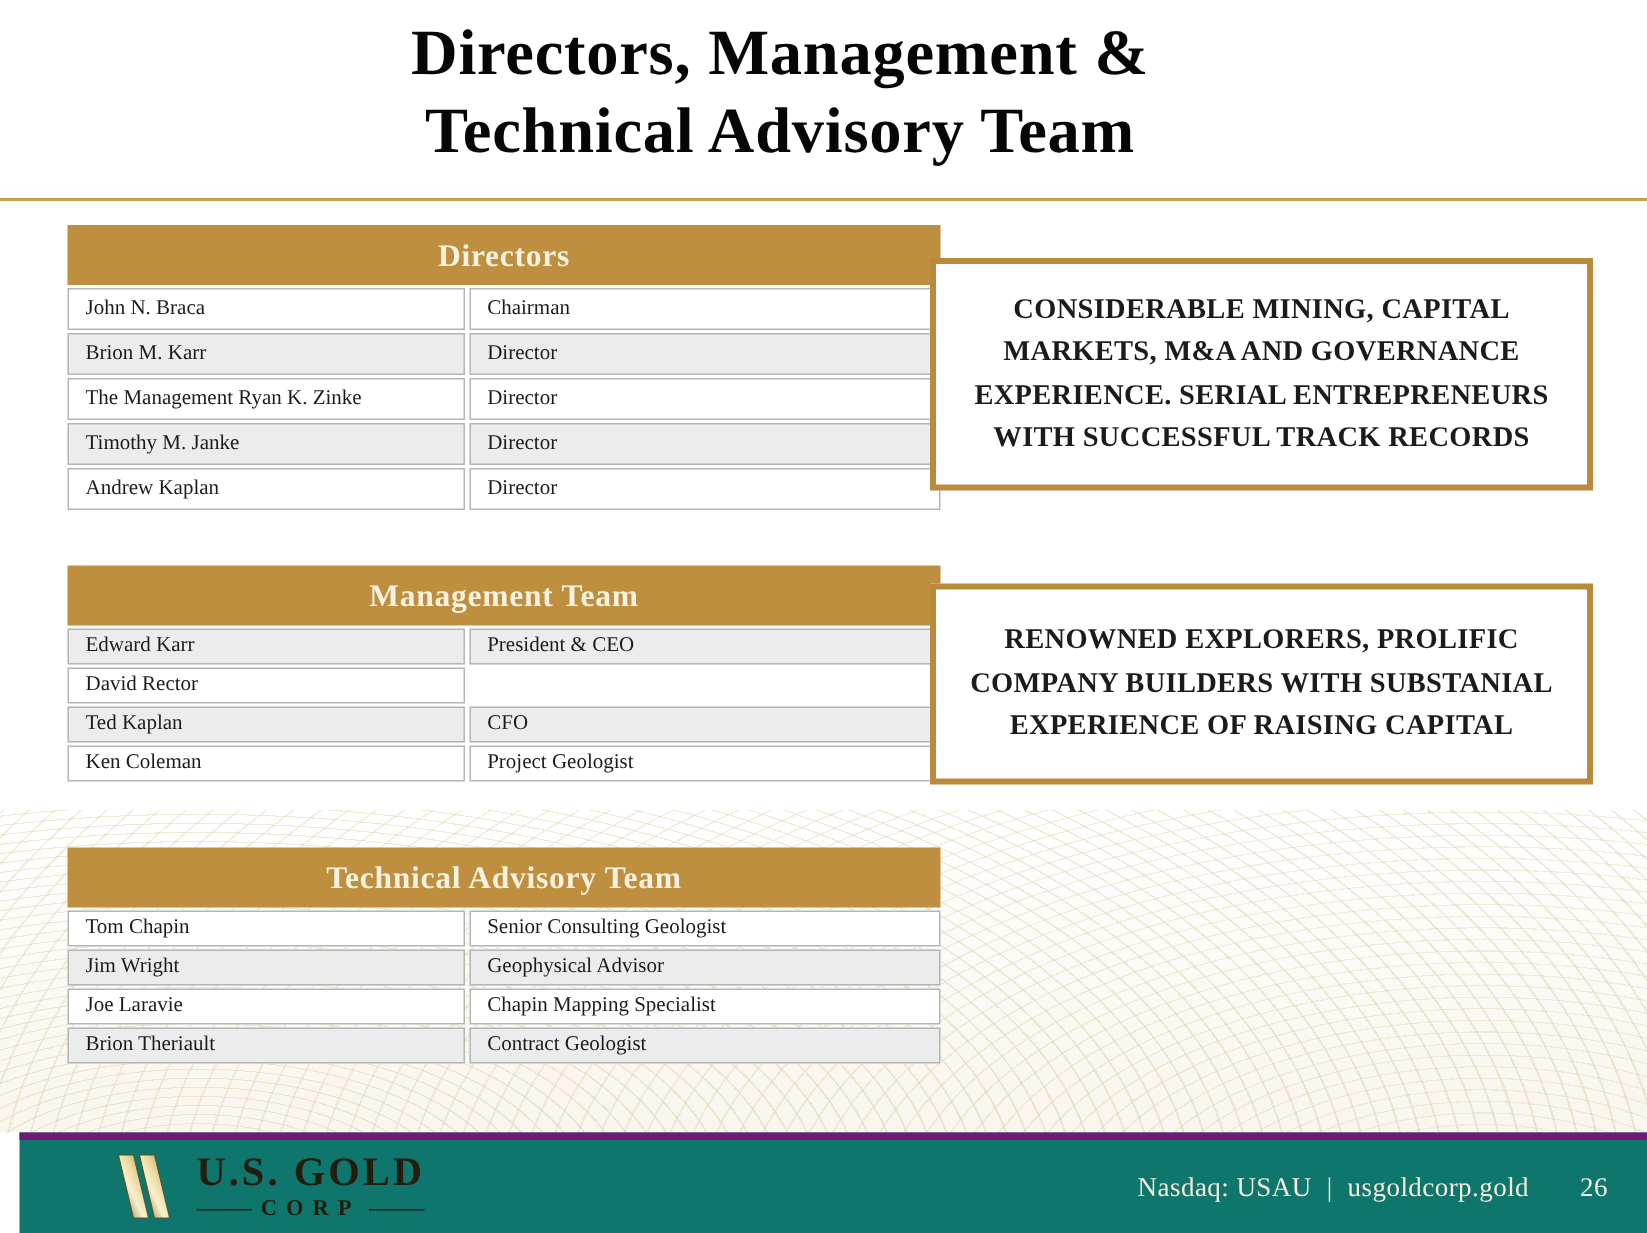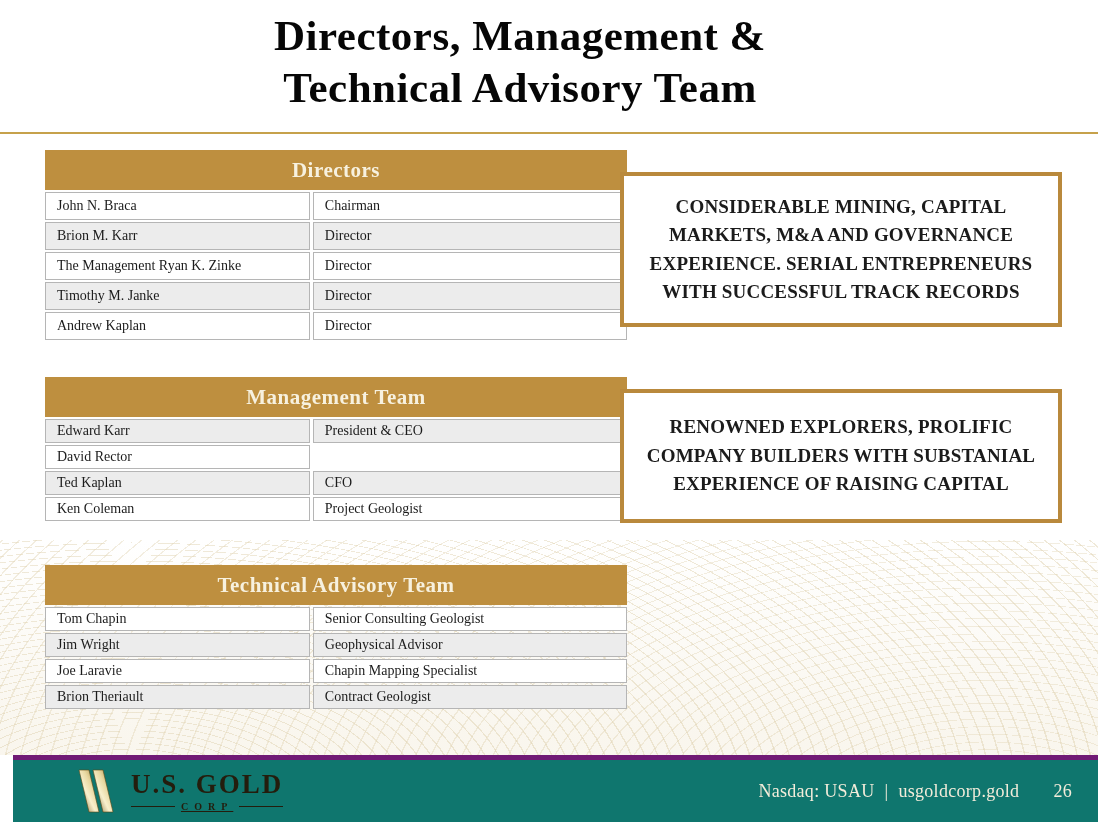--- a/index.html
+++ b/index.html
@@ -50,21 +50,21 @@
     position:absolute;left:0;right:0;top:755px;height:67px;background:#0f766e;
     border-top:5px solid #701a75;box-sizing:border-box;display:flex;align-items:center;z-index:2;margin-left:13px;
   }
   .logo{display:flex;align-items:center;margin-left:58px;gap:10px;}
   .logo-text{display:flex;flex-direction:column;align-items:center;}
   .logo-main{
     font-weight:bold;font-size:27px;color:#241d0d;letter-spacing:2px;line-height:1;
   }
   .logo-sub{display:flex;align-items:center;gap:6px;margin-top:3px;width:100%;}
   .logo-sub .dash{flex:1;height:1px;background:#241d0d;}
-  .logo-sub .corp{font-size:10px;letter-spacing:6px;color:#241d0d;font-weight:bold;text-decoration:underline;}
+  .logo-sub .corp{font-size:15px;letter-spacing:6px;color:#241d0d;font-weight:bold;}
   .footer-right{
     margin-left:auto;display:flex;align-items:center;color:#F3ECDA;font-size:18px;
     margin-right:26px;letter-spacing:.3px;
   }
   .footer-sep{margin:0 10px;}
   .page-num{margin-left:34px;}
 </style>
 </head>
 <body>
 

